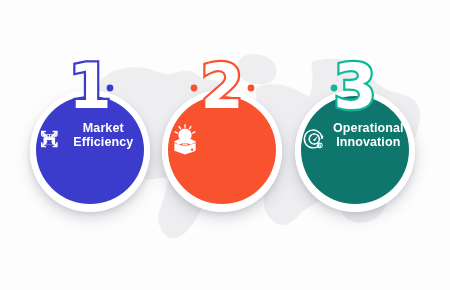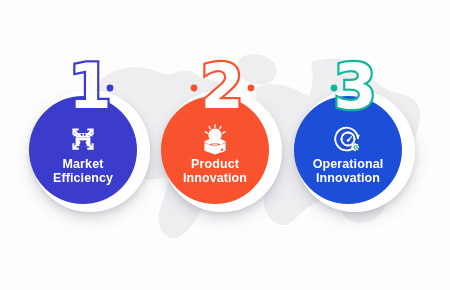--- a/index.html
+++ b/index.html
@@ -64,28 +64,28 @@
     position: absolute;
     left: 5px;
     top: 5px;
     width: 120px;
     height: 120px;
     border-radius: 50%;
     background: #ffffff;
   }
   .circle-fill {
     position: absolute;
-    left: 4px;
+    left: 11px;
     top: 11px;
     width: 108px;
     height: 108px;
     border-radius: 50%;
     display: flex;
-    flex-direction: column;
-    align-items: center;
+    flex-direction: row;
+    align-items: flex-start;
     justify-content: flex-start;
     box-sizing: border-box;
     padding-top: 26px;
   }
   .step-icon {
     width: 34px;
     height: 34px;
     display: block;
     margin-bottom: 2px;
   }
@@ -234,36 +234,32 @@
 
           <path d="M8 28l8-4 8 4-8 4z"></path>
           <path d="M40 28l-8-4-8 4 8 4z"></path>
           <path d="M9 29.5v11l15 5.5V35z"></path>
           <path d="M39 29.5v11l-15 5.5V35z"></path>
 
           <path d="M34.5 35.5l1.3-0.6 1 1-0.6 1.3 1.3 0.5 0.2 1.4-1.3 0.6 0.6 1.3-1 1-1.3-0.6-0.5 1.3-1.4 0.2-0.6-1.3-1.3 0.6-1-1 0.6-1.3-1.3-0.5-0.2-1.4 1.3-0.6-0.6-1.3 1-1 1.3 0.6 0.5-1.3 1.4-0.2z"></path>
           <circle cx="34" cy="39" r="1.7" fill="#f9522f"></circle>
         </g>
       </svg>
-      <div class="step-label">
-        <span>Product</span><br>
-        <span>Innovation</span>
-      </div>
     </div>
     <div class="step-number">
       <svg width="130" height="76" viewBox="0 0 130 76">
         <text class="numeral-text" x="65" y="40" stroke="#f9522f">2</text>
       </svg>
     </div>
   </div>
 
   <div class="step" id="step-3">
     <div class="circle-shadow"></div>
     <div class="circle-ring"></div>
-    <div class="circle-fill" style="background:#1d4ed8;">
+    <div class="circle-fill" style="background:#0f766e;">
       <svg class="step-icon" viewBox="0 0 48 48">
         <g fill="none" stroke="#ffffff" stroke-width="2.6">
           <path d="M38 24a16 16 0 1 0-5 11.6"></path>
         </g>
         <path d="M36 17l4.5 1.5-1.5 4.5-3-3z" fill="#ffffff"></path>
         <g fill="#ffffff">
           <path d="M24 13.5a10.5 10.5 0 1 1 0 21 10.5 10.5 0 0 1 0-21zm0 2.6a7.9 7.9 0 1 0 0 15.8 7.9 7.9 0 0 0 0-15.8z"></path>
           <rect x="23.2" y="13.2" width="1.6" height="3.4"></rect>
           <rect x="23.2" y="31.4" width="1.6" height="3.4"></rect>
           <rect x="13.2" y="23.2" width="3.4" height="1.6"></rect>

